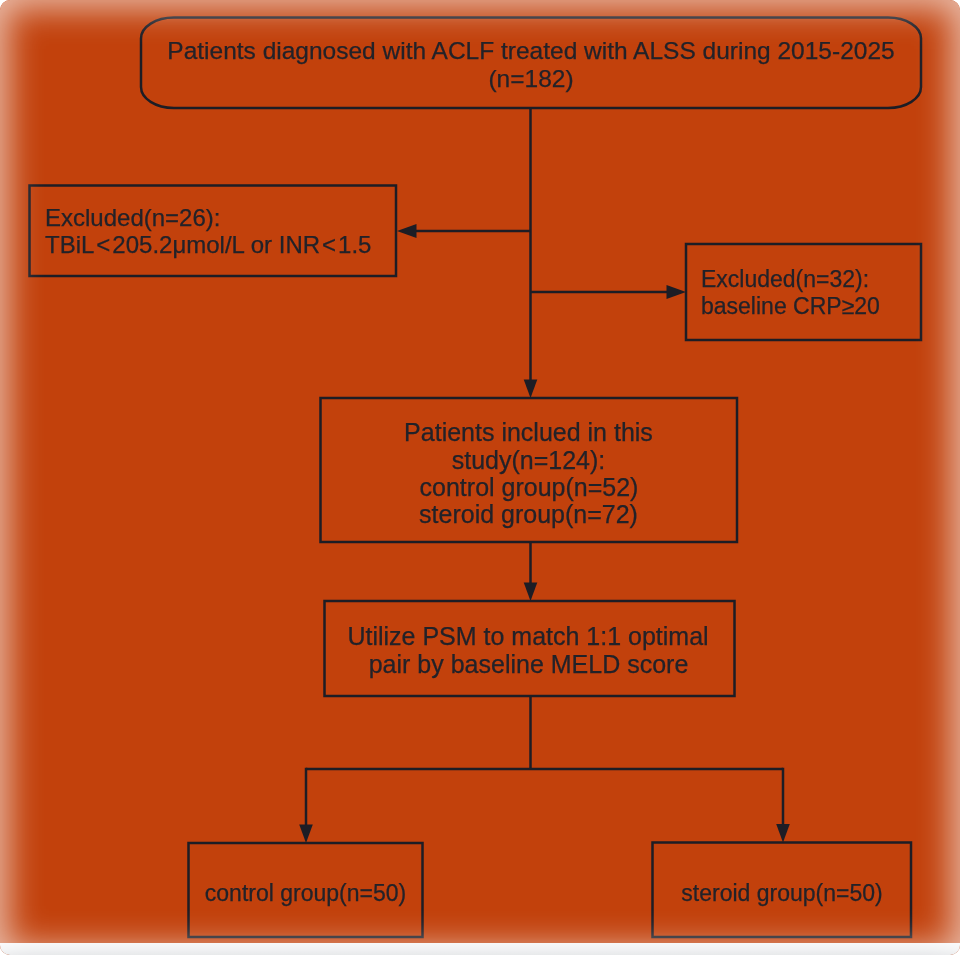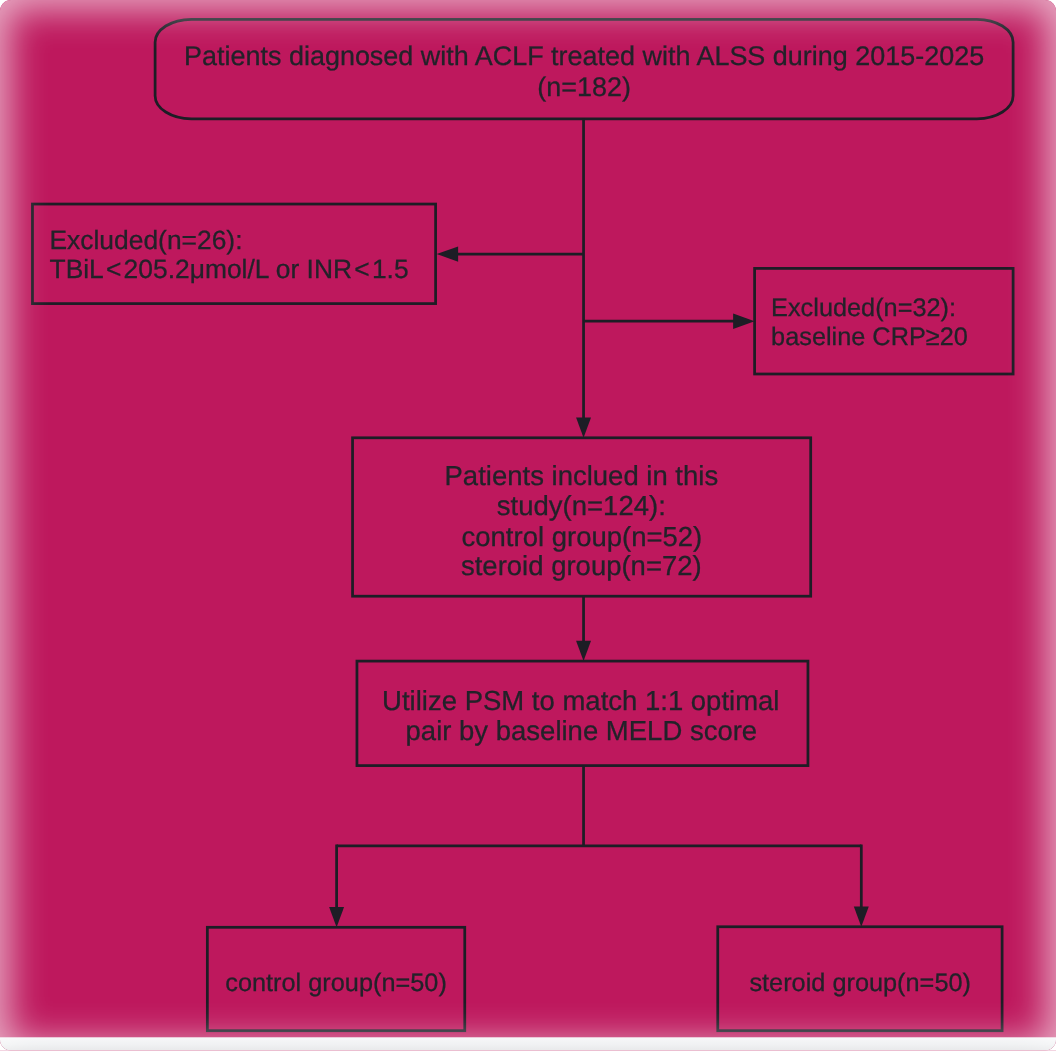--- a/index.html
+++ b/index.html
@@ -1,17 +1,17 @@
 <!DOCTYPE html>
 <html><head>
 <meta charset="utf-8">
 <style>
   html,body{margin:0;padding:0;background:#ffffff;}
   .page{position:relative;width:960px;height:955px;background:#ffffff;overflow:hidden;}
-  .card{position:absolute;left:0;top:0;width:960px;height:955px;background:#be185d;border-radius:10px;overflow:hidden;}
+  .card{position:absolute;left:0;top:0;width:960px;height:955px;background:#c2410c;border-radius:10px;overflow:hidden;}
   .card::after{content:"";position:absolute;left:0;top:0;right:0;bottom:0;border-radius:10px;box-shadow:inset 0 0 34px 8px rgba(255,255,255,0.65);}
   svg{display:block;}
   text{font-family:"Liberation Sans", sans-serif;fill:#222229;stroke:#222229;stroke-width:0.25;}
 </style>
 </head>
 <body>
 <div class="page">
 <div class="card">
 <svg width="960" height="955" viewBox="0 0 960 955">
 

